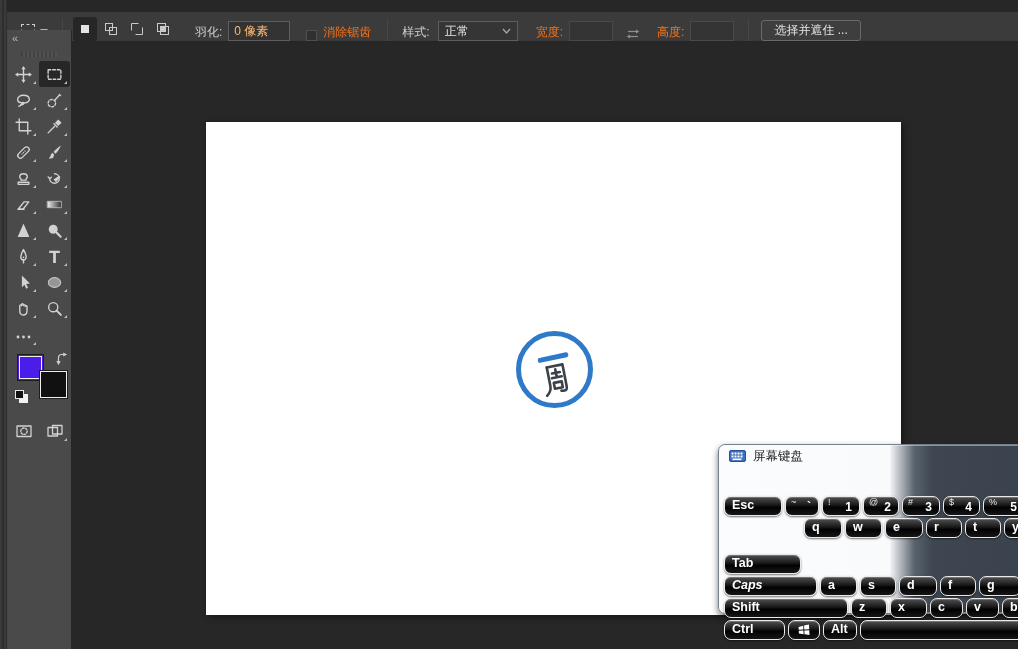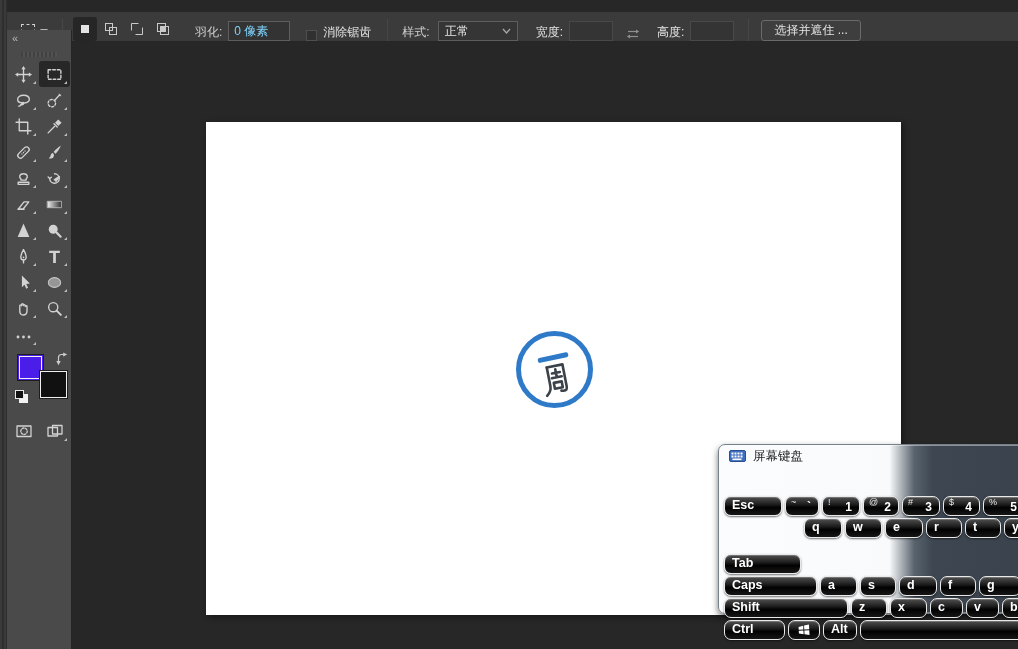--- a/index.html
+++ b/index.html
@@ -17,23 +17,23 @@
     background:#3b3b3b; border-bottom:1px solid #262626; display:flex; align-items:flex-end; }
   .ob-sep { width:1px; height:22px; background:#2d2d2d; border-right:1px solid #474747; }
   #tool-preset { display:flex; align-items:center; gap:5px; margin-left:8px; padding:3px 6px; border-radius:3px; }
   .dashed-sq { width:14px; height:14px; border:1px dashed #d0d0d0; }
   .chev-down { width:0; height:0; border-left:4px solid transparent; border-right:4px solid transparent; border-top:5px solid #b5b5b5; }
   #mode-group { display:flex; align-items:center; gap:2px; margin-left:10px; }
   .mode-btn { width:24px; height:24px; display:flex; align-items:center; justify-content:center; border-radius:3px; }
   .mode-btn.active { background:#262626; }
   .mode-btn svg { display:block; }
   .ob-label { margin-left:20px; color:#cfcfcf; }
-  .ob-label.disabled { color:#e5e5e5; }
+  .ob-label.disabled { color:#f97316; }
   .ob-input { margin-left:6px; width:62px; height:20px; background:#333333; border:1px solid #5e5e5e;
-    color:#7dd3fc; font-size:12px; padding:0 5px; font-family:"Liberation Sans",sans-serif; }
+    color:#fdba74; font-size:12px; padding:0 5px; font-family:"Liberation Sans",sans-serif; }
   .ob-input.small { width:44px; }
   .ob-input:disabled { border-color:#494949; background:#343434; }
   .checkbox { margin-left:16px; width:11px; height:11px; background:#303030; border:1px solid #4f4f4f; }
   #style-select { margin-left:8px; width:80px; height:20px; background:#353535; border:1px solid #5e5e5e;
     display:flex; align-items:center; justify-content:space-between; padding:0 6px; color:#e6e6e6; }
   #dim-swap { margin-left:12px; display:flex; align-items:center; }
   #select-mask-btn { margin-left:12px; height:21px; padding:0 12px; background:#3e3e3e; border:1px solid #6a6a6a;
     border-radius:3px; color:#e2e2e2; font-size:12px; display:flex; align-items:center; }
 
   
@@ -432,21 +432,21 @@
               <span class="lbl">r</span>
             </div>
             <div class="key" style="width: 36px;">
               <span class="lbl">t</span>
             </div>
             <div class="key" style="width: 42px;">
               <span class="lbl">y</span>
             </div>
           </div>
           <div class="kb-row">
-            <div class="key" style="width: 93px;">
+            <div class="key" style="width: 93px; font-style: italic;">
               <span class="lbl">Caps</span>
             </div>
             <div class="key" style="width: 37px;">
               <span class="lbl">a</span>
             </div>
             <div class="key" style="width: 36px;">
               <span class="lbl">s</span>
             </div>
             <div class="key" style="width: 38px;">
               <span class="lbl">d</span>

